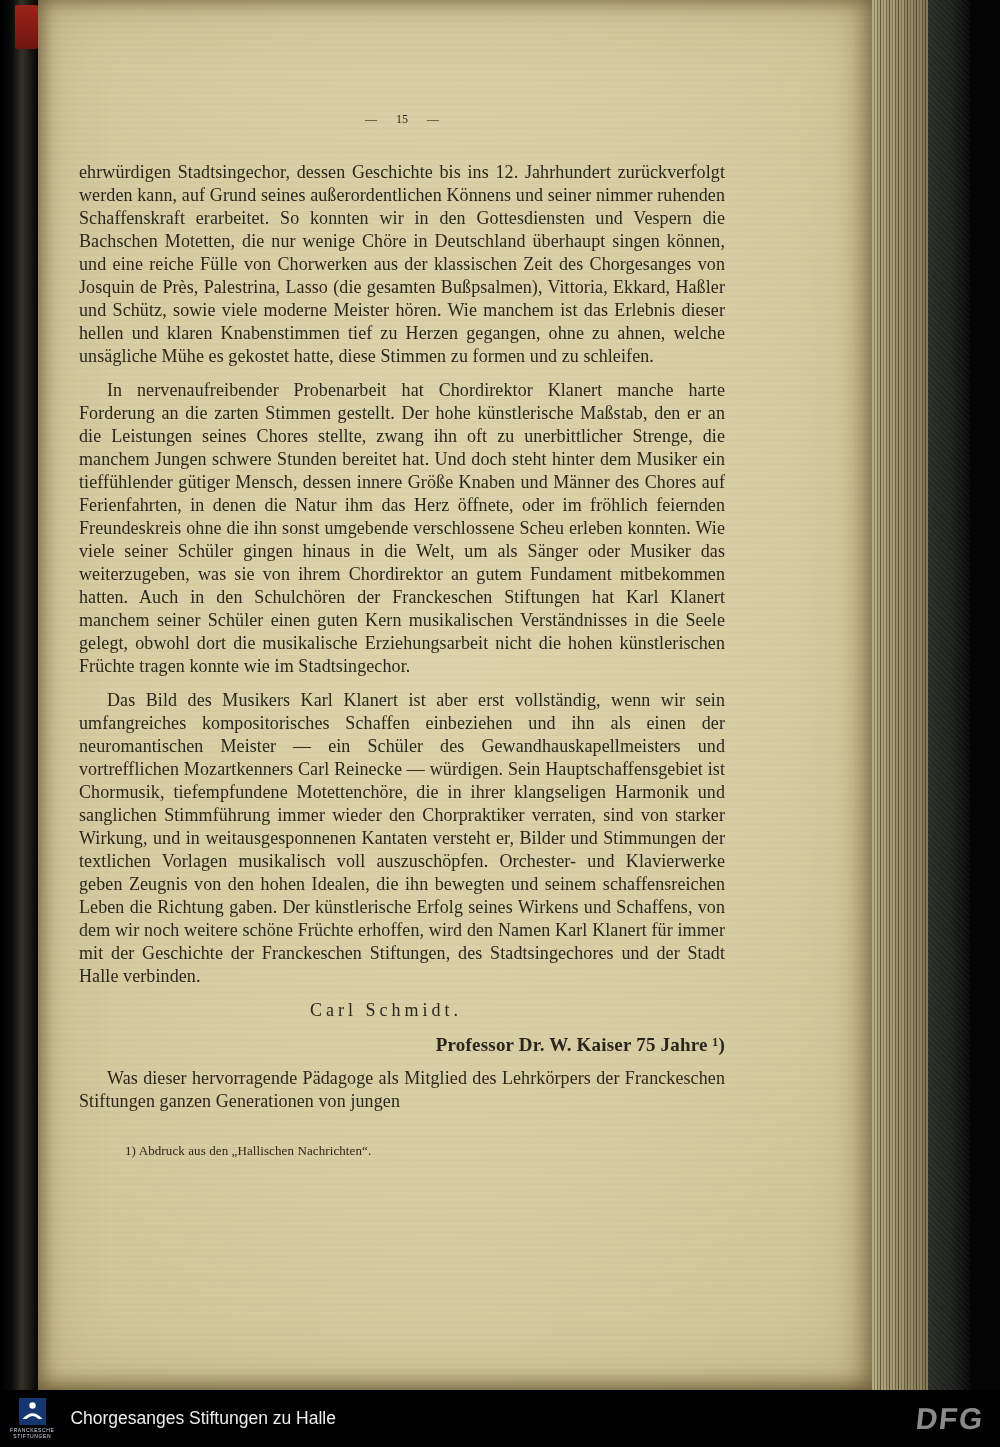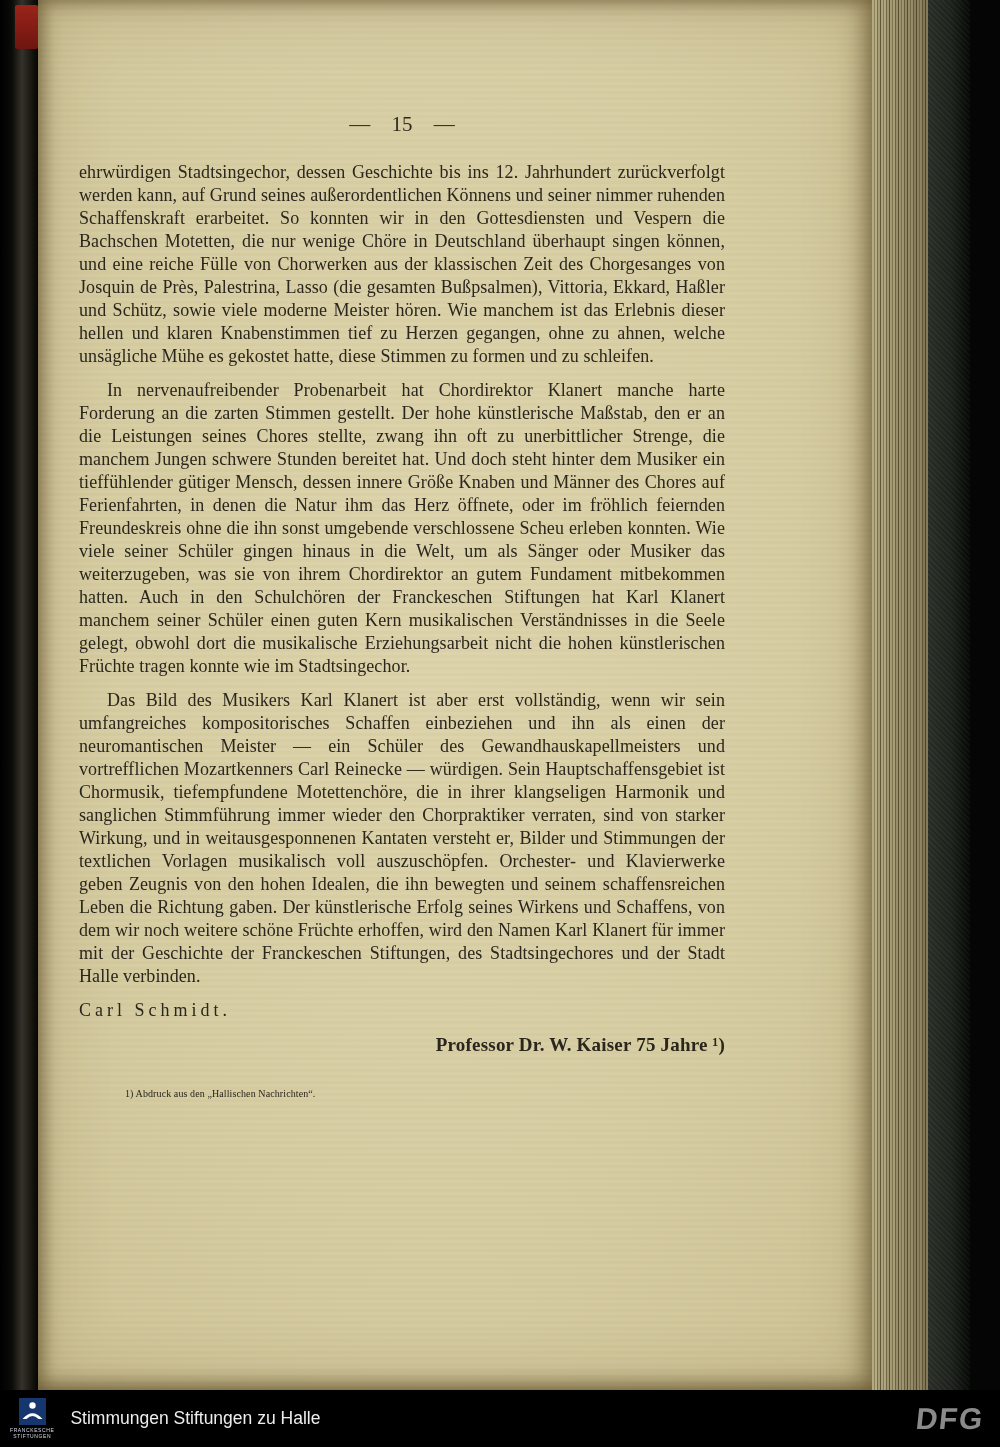--- a/index.html
+++ b/index.html
@@ -33,55 +33,55 @@
       inset 0 0 70px rgba(85, 65, 25, 0.22),
       inset -10px 0 22px rgba(70, 52, 18, 0.38),
       inset 7px 0 16px rgba(70, 52, 18, 0.34),
       inset 0 -8px 16px rgba(70, 52, 18, 0.25);
     color: #2b261d;
   }
 
   .page-number {
     position: absolute; top: 112px; left: 30px; width: 668px;
     text-align: center;
-    font-size: 21px;
+    font-size: 12px;
     word-spacing: 16px;
     color: #2e2920;
     font-family: Liberation Serif, serif;
   }
 
   .text-block {
     position: absolute; left: 30px; top: 150px; width: 668px;
     font-size: 18px;
     line-height: 23px;
     text-align: justify;
     letter-spacing: 0.1px;
   }
   .text-block p { margin: 11px; }
   .para.indent { text-indent: 28px; }
 
   .signature {
-    text-align: left;
+    text-align: center;
     padding-right: 32px;
     letter-spacing: 4px;
     margin-top: 2px !important;
   }
 
   .heading {
     margin: 26px 0 12px 0;
     text-align: right;
     font-size: 19px;
     font-weight: bold;
     letter-spacing: 0.2px;
   }
 
   .footnote {
     margin-top: 26px !important;
     padding-left: 46px;
-    font-size: 10px;
+    font-size: 13px;
     text-align: left;
   }
 
   
   .page-edges {
     position: absolute; left: 872px; top: 0; width: 56px; height: 1390px;
     background:
       linear-gradient(90deg, rgba(40,32,12,0.15) 0%, rgba(40,32,12,0.45) 100%),
       repeating-linear-gradient(90deg,
         #cdc397 0 2px, #9e946b 2px 3px,
@@ -149,20 +149,21 @@
 
   <div class="page">
     <div class="page-number">— 15 —</div>
 
     <div class="text-block">
       <p class="para">ehrwürdigen Stadtsingechor, dessen Geschichte bis ins 12. Jahrhundert zurückverfolgt werden kann, auf Grund seines außerordentlichen Könnens und seiner nimmer ruhenden Schaffenskraft erarbeitet. So konnten wir in den Gottesdiensten und Vespern die Bachschen Motetten, die nur wenige Chöre in Deutschland überhaupt singen können, und eine reiche Fülle von Chorwerken aus der klassischen Zeit des Chorgesanges von Josquin de Près, Palestrina, Lasso (die gesamten Bußpsalmen), Vittoria, Ekkard, Haßler und Schütz, sowie viele moderne Meister hören. Wie manchem ist das Erlebnis dieser hellen und klaren Knabenstimmen tief zu Herzen gegangen, ohne zu ahnen, welche unsägliche Mühe es gekostet hatte, diese Stimmen zu formen und zu schleifen.</p>
       <p class="para indent">In nervenaufreibender Probenarbeit hat Chordirektor Klanert manche harte Forderung an die zarten Stimmen gestellt. Der hohe künstlerische Maßstab, den er an die Leistungen seines Chores stellte, zwang ihn oft zu unerbittlicher Strenge, die manchem Jungen schwere Stunden bereitet hat. Und doch steht hinter dem Musiker ein tieffühlender gütiger Mensch, dessen innere Größe Knaben und Männer des Chores auf Ferienfahrten, in denen die Natur ihm das Herz öffnete, oder im fröhlich feiernden Freundeskreis ohne die ihn sonst umgebende verschlossene Scheu erleben konnten. Wie viele seiner Schüler gingen hinaus in die Welt, um als Sänger oder Musiker das weiterzugeben, was sie von ihrem Chordirektor an gutem Fundament mitbekommen hatten. Auch in den Schulchören der Franckeschen Stiftungen hat Karl Klanert manchem seiner Schüler einen guten Kern musikalischen Verständnisses in die Seele gelegt, obwohl dort die musikalische Erziehungsarbeit nicht die hohen künstlerischen Früchte tragen konnte wie im Stadtsingechor.</p>
       <p class="para indent">Das Bild des Musikers Karl Klanert ist aber erst vollständig, wenn wir sein umfangreiches kompositorisches Schaffen einbeziehen und ihn als einen der neuromantischen Meister — ein Schüler des Gewandhauskapellmeisters und vortrefflichen Mozartkenners Carl Reinecke — würdigen. Sein Hauptschaffensgebiet ist Chormusik, tiefempfundene Motettenchöre, die in ihrer klangseligen Harmonik und sanglichen Stimmführung immer wieder den Chorpraktiker verraten, sind von starker Wirkung, und in weitausgesponnenen Kantaten versteht er, Bilder und Stimmungen der textlichen Vorlagen musikalisch voll auszuschöpfen. Orchester- und Klavierwerke geben Zeugnis von den hohen Idealen, die ihn bewegten und seinem schaffensreichen Leben die Richtung gaben. Der künstlerische Erfolg seines Wirkens und Schaffens, von dem wir noch weitere schöne Früchte erhoffen, wird den Namen Karl Klanert für immer mit der Geschichte der Franckeschen Stiftungen, des Stadtsingechores und der Stadt Halle verbinden.</p>
       <p class="para signature">Carl Schmidt.</p>
       <p class="heading">Professor Dr. W. Kaiser 75 Jahre ¹)</p>
+      <p class="para indent">Was dieser hervorragende Pädagoge als Mitglied des Lehrkörpers der Franckeschen Stiftungen ganzen Generationen von jungen</p>
       <p class="para footnote">1) Abdruck aus den „Hallischen Nachrichten“.</p>
     </div>
   </div>
 
   <div class="page-edges"></div>
   <div class="back-cover"></div>
 
   <div class="bottom-bar">
     <div class="fs-logo">
       <div class="fs-logo-square">
@@ -170,17 +171,17 @@
           <rect width="27" height="27" fill="#16366e"></rect>
           <circle cx="13.5" cy="7.5" r="3.2" fill="#ffffff"></circle>
           <path d="M3.5 21 Q13.5 9.5 23.5 21 L19.5 21 Q13.5 15 7.5 21 Z" fill="#ffffff"></path>
         </svg>
       </div>
       <div class="fs-logo-caption">
         <div>FRANCKESCHE</div>
         <div>STIFTUNGEN</div>
       </div>
     </div>
-    <div class="footer-title">Stimmungen Stiftungen zu Halle</div>
+    <div class="footer-title">Chorgesanges Stiftungen zu Halle</div>
     <div class="dfg-logo">DFG</div>
   </div>
 
 </div>
 
 </body></html>

